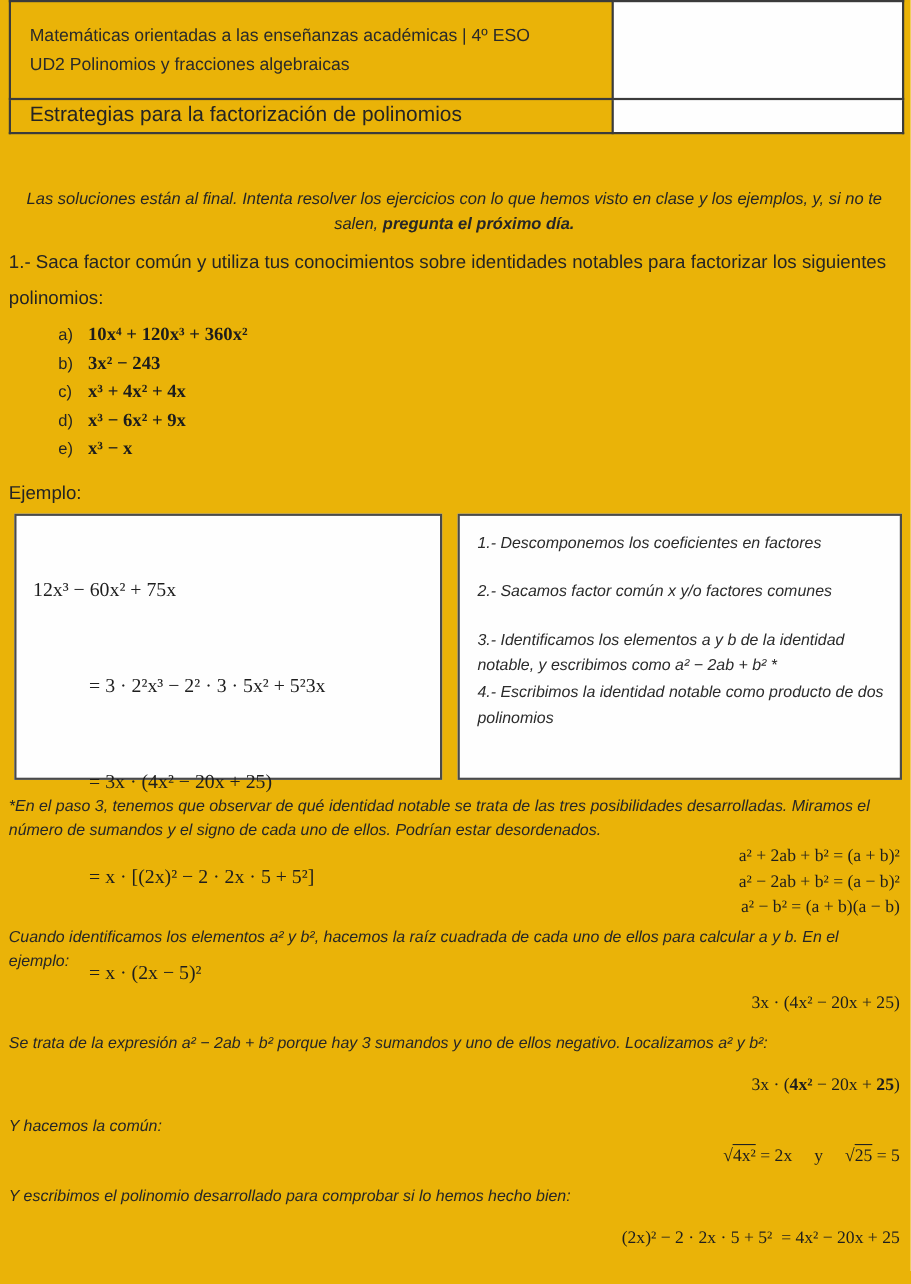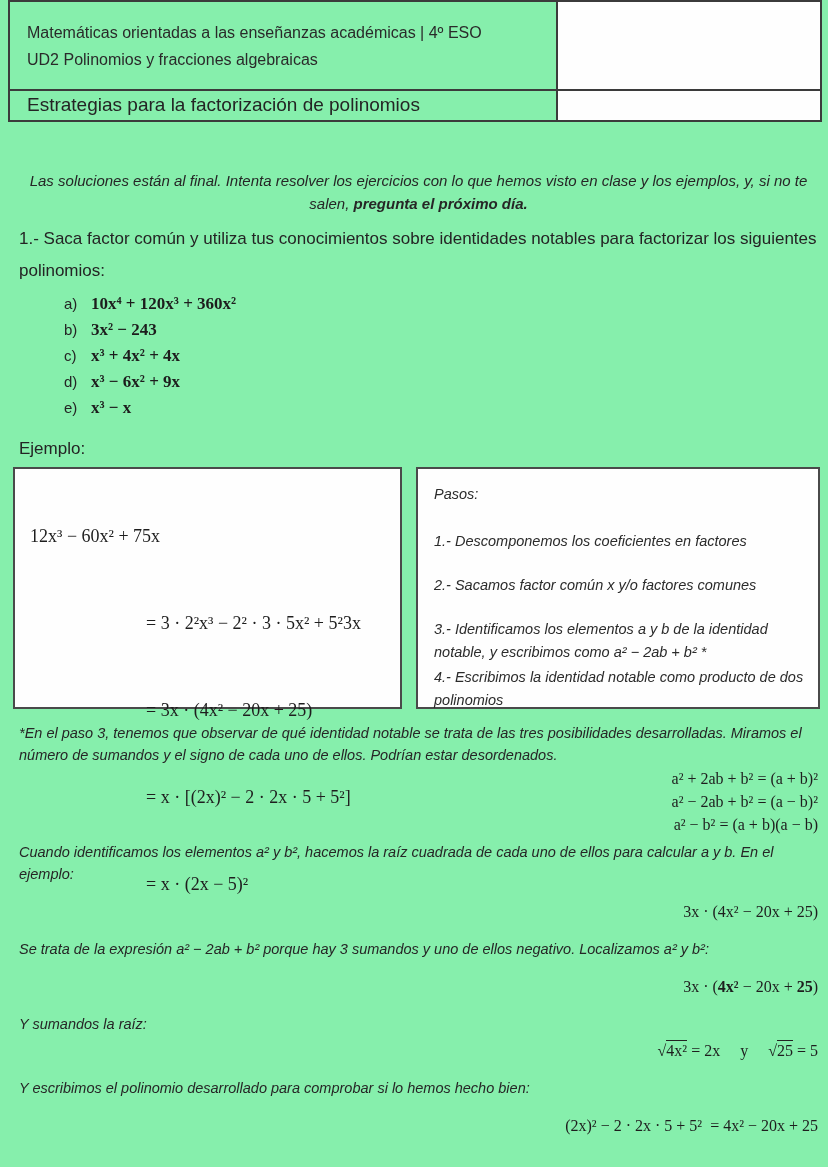--- a/index.html
+++ b/index.html
@@ -1,21 +1,21 @@
 <!DOCTYPE html>
 <html><head>
 <meta charset="utf-8">
 <style>
   * { margin: 0; padding: 0; box-sizing: border-box; }
   html, body { background: #ffffff; }
   body { font-family: "Liberation Sans", sans-serif; color: #222; }
   .page {
     position: relative;
     width: 828px; height: 1167px;
-    background: #86efac;
+    background: #eab308;
     overflow: hidden;
     margin: 0 auto;
   }
 
   
   .hdr-table {
     margin-left: 8px;
     width: 814px;
     border: 2px solid #3b3b3b;
     border-collapse: collapse;
@@ -27,21 +27,21 @@
     font-size: 16px; line-height: 27px; color: #2a2a2a;
   }
   .cell-title {
     height: 31px;
     padding: 2px 10px 4px 17px;
     font-size: 19px; color: #242424;
   }
   .cell-blank { background: #fefefe; }
 
   
-  .content { padding: 0 10px 0 19px; }
+  .content { padding: 0 10px 0 8px; }
   .intro-note {
     margin-top: 47px;
     text-align: center;
     font-style: italic;
     font-size: 15px; line-height: 23px; color: #262626;
   }
   .intro-note b { font-weight: 700; }
   .para {
     margin-top: 11px;
     font-size: 17px; line-height: 33px; color: #242424;
@@ -64,21 +64,21 @@
 
   
   .boxes { display: flex; margin: 8px 5px 0 13px; gap: 14px; }
   .box { border: 2px solid #4a4a4a; background: #fefefe; }
   .box-worked {
     width: 389px; height: 242px;
     padding: 13px 10px 0 15px;
     font-size: 18px; color: #1e1e1e;
   }
   .worked-first { line-height: 24px; }
-  .worked-step { margin: 21px 0 0 116px; line-height: 24px; }
+  .worked-step { margin: 21px 0 0 51px; line-height: 24px; }
   .box-pasos {
     width: 404px; height: 242px;
     padding: 14px 14px 0 16px;
     font-style: italic;
     font-size: 14.5px; line-height: 23px; color: #2b2b2b;
   }
   .pasos-title { margin-bottom: 24px; }
   .pasos-step { margin-bottom: 21px; }
   .pasos-step.tight { margin-bottom: 2px; }
 
@@ -158,21 +158,20 @@
 
   <div class="boxes">
     <div class="box box-worked math">
       <div class="worked-first">12x³ − 60x² + 75x</div>
       <div class="worked-step">= 3 · 2²x³ − 2² · 3 · 5x² + 5²3x</div>
       <div class="worked-step">= 3x · (4x² − 20x + 25)</div>
       <div class="worked-step">= x · [(2x)² − 2 · 2x · 5 + 5²]</div>
       <div class="worked-step">= x · (2x − 5)²</div>
     </div>
     <div class="box box-pasos">
-      <div class="pasos-title">Pasos:</div>
       <div class="pasos-step">1.- Descomponemos los coeficientes en factores</div>
       <div class="pasos-step">2.- Sacamos factor común x y/o factores comunes</div>
       <div class="pasos-step tight">3.- Identificamos los elementos a y b de la identidad notable, y escribimos como a² − 2ab + b² *</div>
       <div class="pasos-step">4.- Escribimos la identidad notable como producto de dos polinomios</div>
     </div>
   </div>
 
   <div class="content footnote">
     <p class="fn-para">*En el paso 3, tenemos que observar de qué identidad notable se trata de las tres posibilidades desarrolladas. Miramos el número de sumandos y el signo de cada uno de ellos. Podrían estar desordenados.</p>
 
@@ -183,21 +182,21 @@
     </div>
 
     <p class="fn-para mt6">Cuando identificamos los elementos a² y b², hacemos la raíz cuadrada de cada uno de ellos para calcular a y b. En el ejemplo:</p>
 
     <p class="fn-center mt4"><span class="math">3x · (4x² − 20x + 25)</span></p>
 
     <p class="fn-para mt4">Se trata de la expresión a² − 2ab + b² porque hay 3 sumandos y uno de ellos negativo. Localizamos a² y b²:</p>
 
     <p class="fn-center mt4"><span class="math">3x · (</span><span class="math bold">4x²</span><span class="math"> − 20x + </span><span class="math bold">25</span><span class="math">)</span></p>
 
-    <p class="fn-para mt4">Y sumandos la raíz:</p>
+    <p class="fn-para mt4">Y hacemos la común:</p>
 
     <p class="fn-center root-line"><span class="math">√</span><span class="math radicand">4x²</span><span class="math"> = 2x</span><span class="math conj">y</span><span class="math">√</span><span class="math radicand">25</span><span class="math"> = 5</span></p>
 
     <p class="fn-para mt4">Y escribimos el polinomio desarrollado para comprobar si lo hemos hecho bien:</p>
 
     <p class="fn-center mt4"><span class="math">(2x)² − 2 · 2x · 5 + 5²  = 4x² − 20x + 25</span></p>
   </div>
 
 </div>
 

